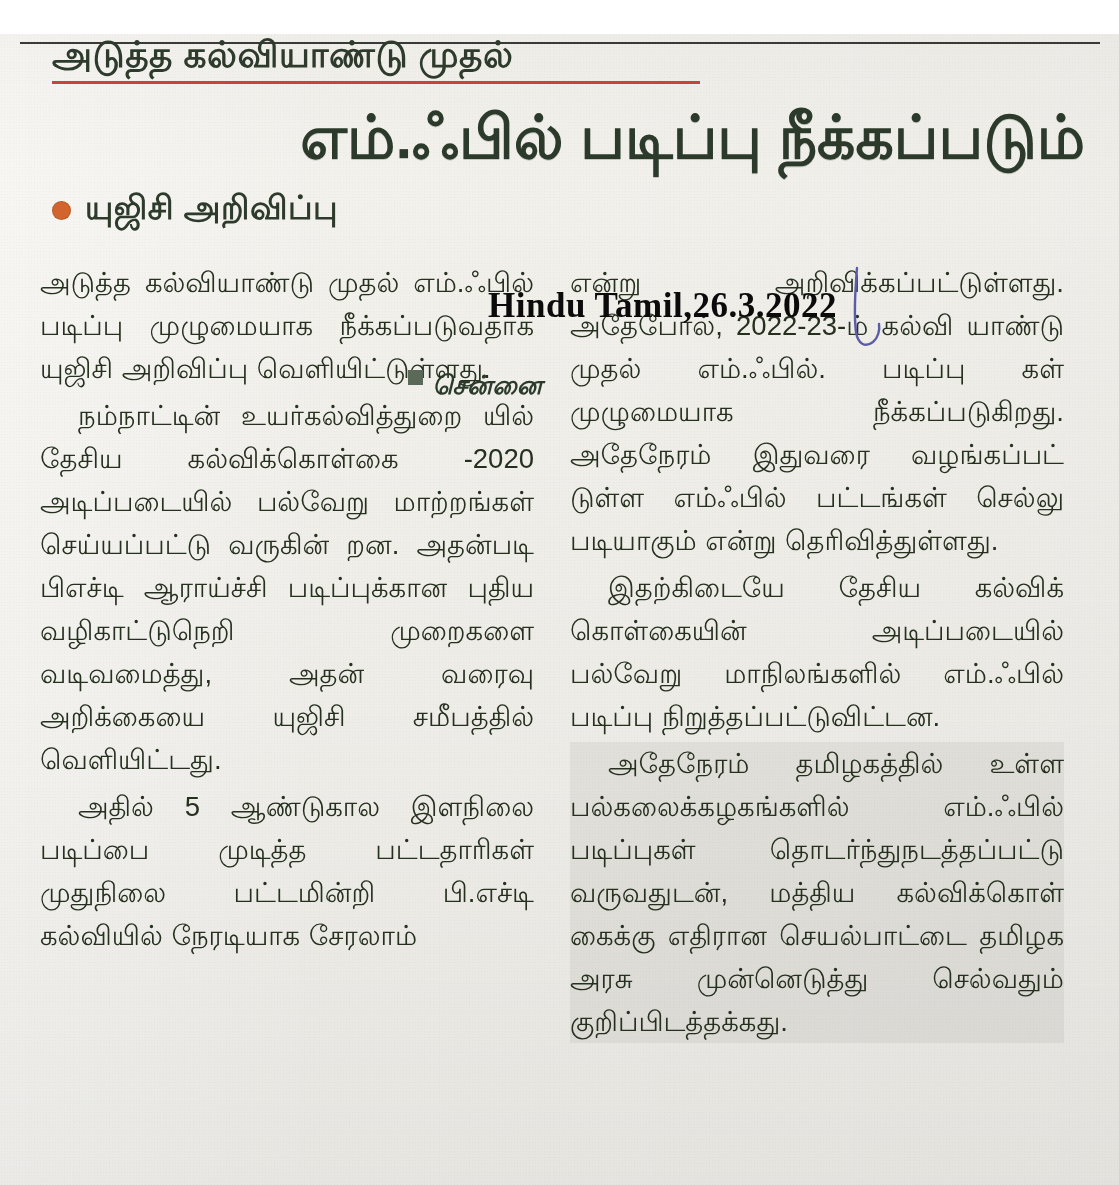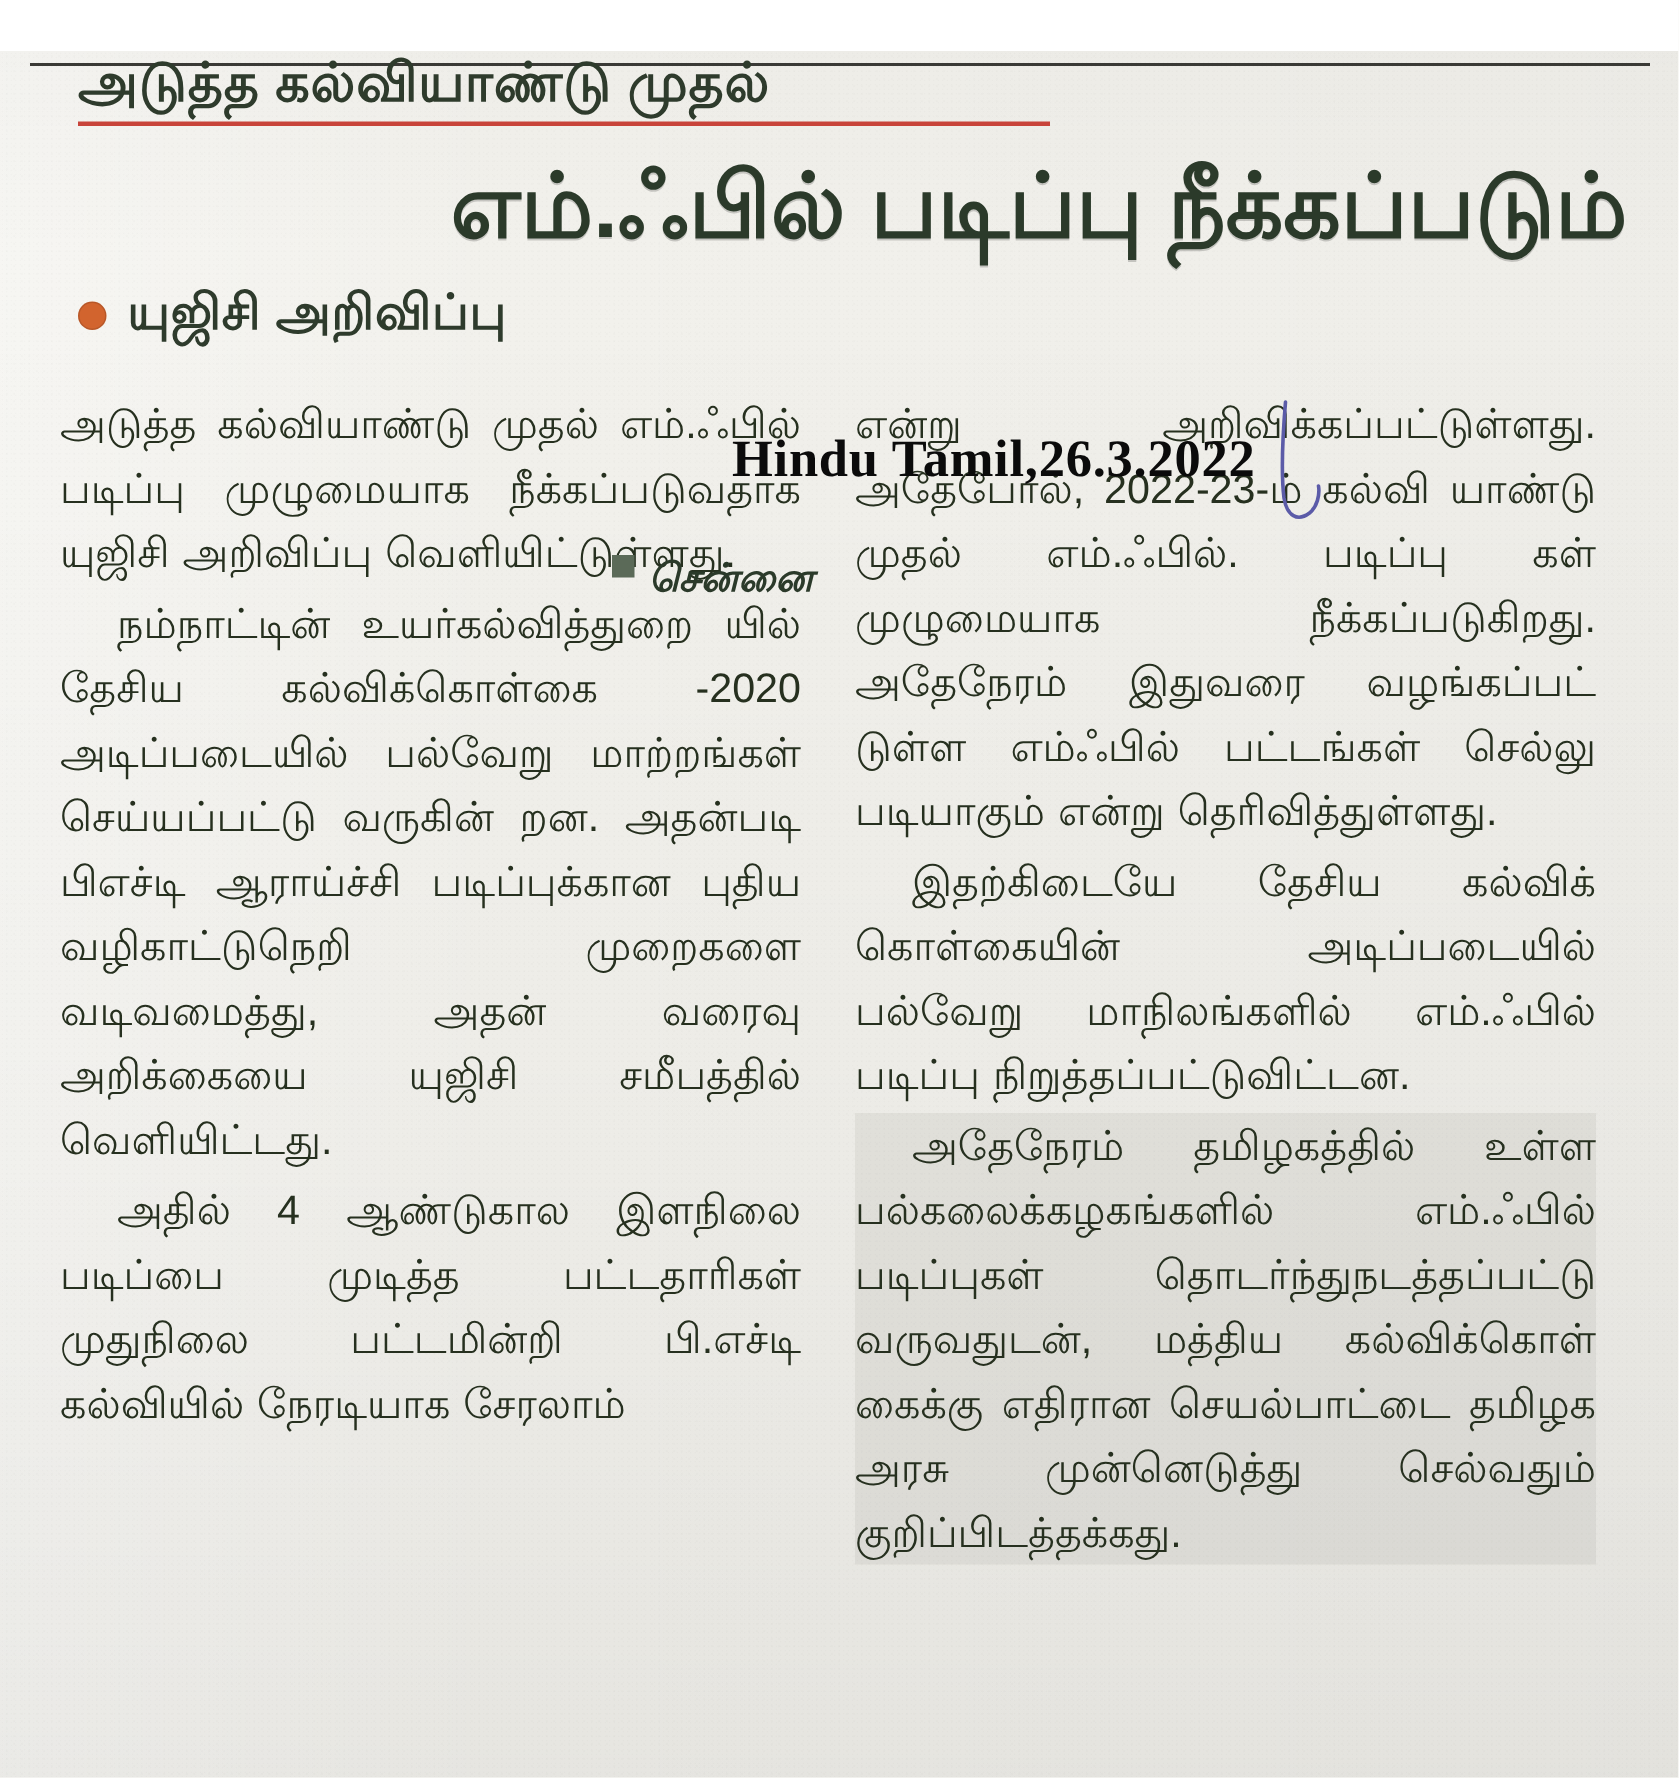--- a/index.html
+++ b/index.html
@@ -189,21 +189,21 @@
     <div class="subline-row">
       <span class="bullet-dot"></span>
       <span class="subline">யுஜிசி அறிவிப்பு</span>
     </div>
 
     <div class="columns">
 
       <div class="col left">
         <p class="para noindent">அடுத்த கல்வியாண்டு முதல் எம்.ஃபில் படிப்பு முழுமையாக நீக்கப்படுவதாக யுஜிசி அறிவிப்பு வெளியிட்டுள்ளது.</p>
         <p class="para">நம்நாட்டின் உயர்கல்வித்துறை யில் தேசிய கல்விக்கொள்கை -2020 அடிப்படையில் பல்வேறு மாற்றங்கள் செய்யப்பட்டு வருகின் றன. அதன்படி பிஎச்டி ஆராய்ச்சி படிப்புக்கான புதிய வழிகாட்டுநெறி முறைகளை வடிவமைத்து, அதன் வரைவு அறிக்கையை யுஜிசி சமீபத்தில் வெளியிட்டது.</p>
-        <p class="para">அதில் 4 ஆண்டுகால இளநிலை படிப்பை முடித்த பட்டதாரிகள் முதுநிலை பட்டமின்றி பி.எச்டி கல்வியில் நேரடியாக சேரலாம்</p>
+        <p class="para">அதில் 5 ஆண்டுகால இளநிலை படிப்பை முடித்த பட்டதாரிகள் முதுநிலை பட்டமின்றி பி.எச்டி கல்வியில் நேரடியாக சேரலாம்</p>
       </div>
 
       <div class="col right">
         <p class="para noindent">என்று அறிவிக்கப்பட்டுள்ளது. அதேபோல், 2022-23-ம் கல்வி யாண்டு முதல் எம்.ஃபில். படிப்பு கள் முழுமையாக நீக்கப்படுகிறது. அதேநேரம் இதுவரை வழங்கப்பட் டுள்ள எம்ஃபில் பட்டங்கள் செல்லு படியாகும் என்று தெரிவித்துள்ளது.</p>
         <p class="para">இதற்கிடையே தேசிய கல்விக் கொள்கையின் அடிப்படையில் பல்வேறு மாநிலங்களில் எம்.ஃபில் படிப்பு நிறுத்தப்பட்டுவிட்டன.</p>
         <p class="para">அதேநேரம் தமிழகத்தில் உள்ள பல்கலைக்கழகங்களில் எம்.ஃபில் படிப்புகள் தொடர்ந்துநடத்தப்பட்டு வருவதுடன், மத்திய கல்விக்கொள் கைக்கு எதிரான செயல்பாட்டை தமிழக அரசு முன்னெடுத்து செல்வதும் குறிப்பிடத்தக்கது.</p>
       </div>
 
     </div>
   </div>

